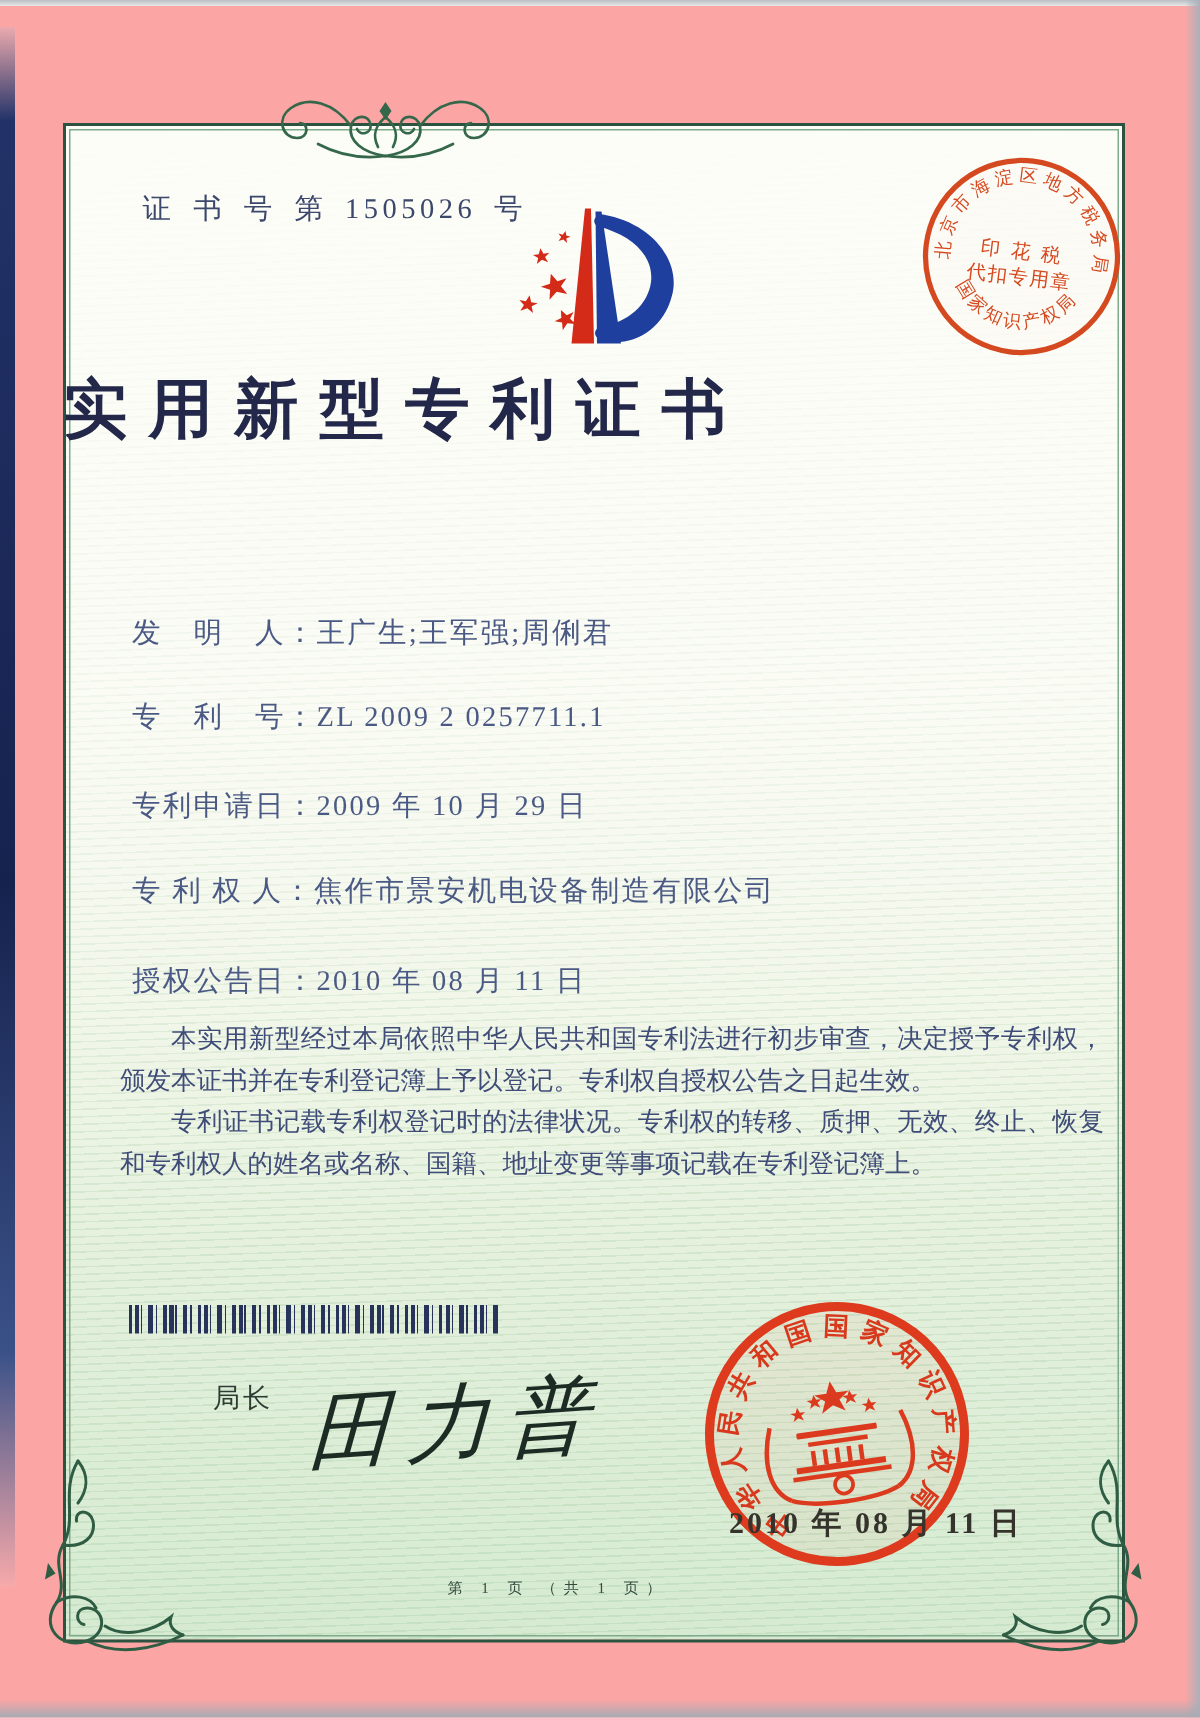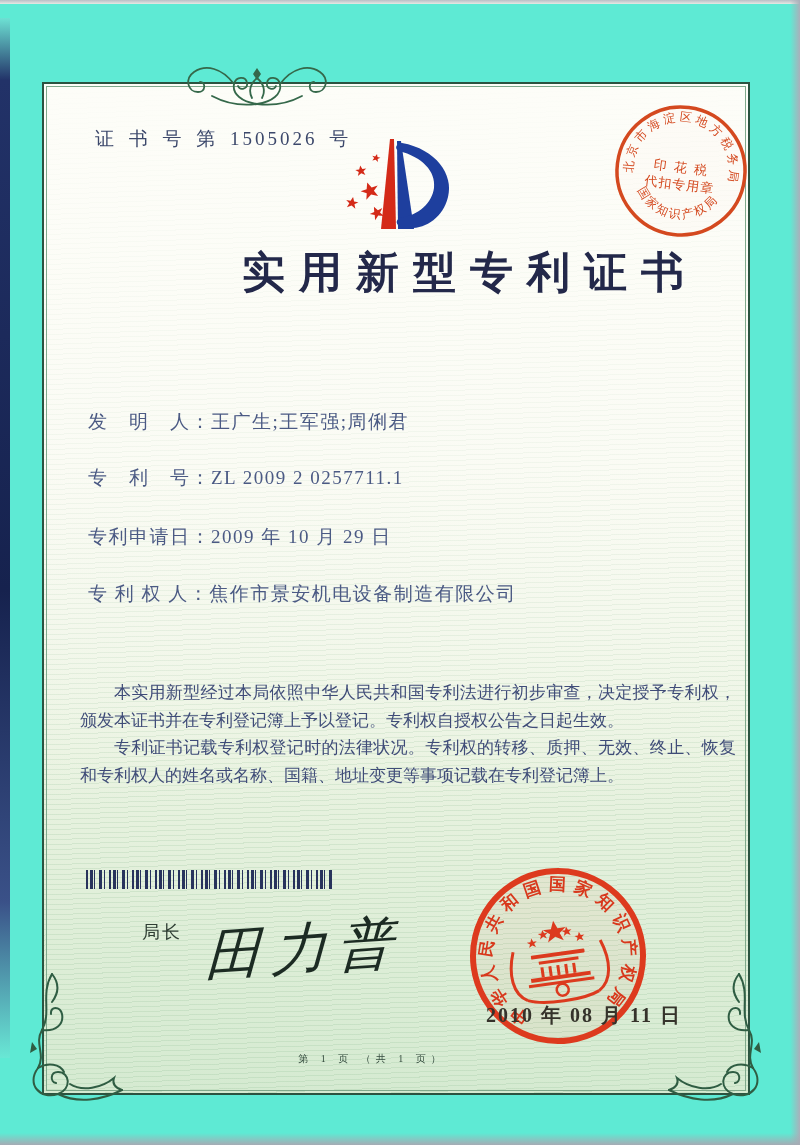--- a/index.html
+++ b/index.html
@@ -1,37 +1,37 @@
 <!DOCTYPE html>
 <html><head>
 <meta charset="utf-8">
 <style>
   html,body{margin:0;padding:0;}
   body{width:800px;height:1145px;background:#e8e9e3;font-family:"Liberation Serif","DejaVu Serif",serif;overflow:hidden;}
-  .photo{position:relative;width:800px;height:1145px;background:#5eead4;}
+  .photo{position:relative;width:800px;height:1145px;background:#fca5a5;}
   
   .edge-top{position:absolute;left:0;top:0;width:800px;height:4px;background:linear-gradient(180deg,#b9bec6,#e7e8e4);}
   .edge-left{position:absolute;left:0;top:18px;width:10px;height:1040px;
     background:linear-gradient(180deg,rgba(170,190,210,.2),#223268 6%,#16224e 55%,#3a5188 85%,rgba(200,210,220,.1));}
   .edge-right{position:absolute;right:0;top:0;width:10px;height:1145px;background:linear-gradient(270deg,#aab0ba,rgba(250,250,248,0));}
   .edge-bottom{position:absolute;left:0;bottom:0;width:800px;height:12px;background:linear-gradient(0deg,#a6abb4,rgba(250,250,248,0));}
   
   .frame{position:absolute;left:42px;top:82px;width:704px;height:1009px;border:2px solid #2b5340;
     background:linear-gradient(180deg,#fcfcf6 0%,#f7f9ef 38%,#eaf3e1 66%,#dcedd6 88%,#d5ead1 100%);}
   .frame::before{content:"";position:absolute;inset:0;
     background:repeating-linear-gradient(178deg,rgba(110,170,120,.16) 0 1px,rgba(255,255,255,0) 1px 5px);}
   .frame::after{content:"";position:absolute;inset:0;
     background:linear-gradient(180deg,rgba(253,253,248,.95) 0%,rgba(253,253,248,.55) 38%,rgba(253,253,248,0) 72%);}
   .frame-inner{position:absolute;inset:2px;border:1px solid #7fa98b;pointer-events:none;z-index:2;}
   .orn{position:absolute;z-index:3;}
   
   .certno{position:absolute;left:95px;top:126px;z-index:5;font-size:19px;color:#3c486b;letter-spacing:3px;word-spacing:4px;}
   .logo{position:absolute;left:330px;top:131px;z-index:5;}
   .taxstamp{position:absolute;left:606px;top:96px;z-index:6;transform:rotate(7deg);}
-  .title{position:absolute;left:42px;top:244px;width:656px;z-index:5;text-align:right;
+  .title{position:absolute;left:42px;top:244px;width:656px;z-index:5;text-align:left;
     font-size:43px;font-weight:bold;color:#23284a;letter-spacing:14px;}
   .field{position:absolute;left:88px;z-index:5;font-size:19px;color:#4b5a84;letter-spacing:1.5px;white-space:pre;}
   .f0{top:352px}.f1{top:409px}.f2{top:465px}.f3{top:524px}.f4{top:581px}.f5{top:641px}
   .bodytext{position:absolute;left:80px;top:679px;width:656px;z-index:5;font-size:17px;line-height:27.5px;
     color:#3f4c78;text-align:justify;}
   .bodytext p{margin:0;text-indent:2em;}
   .barcode{position:absolute;left:86px;top:870px;width:246px;height:19px;z-index:5;
     background:repeating-linear-gradient(90deg,#28335c 0 2px,rgba(0,0,0,0) 2px 4px,#28335c 4px 7px,rgba(0,0,0,0) 7px 8px,#28335c 8px 9px,rgba(0,0,0,0) 9px 13px,#28335c 13px 16px,rgba(0,0,0,0) 16px 18px,#28335c 18px 19px,rgba(0,0,0,0) 19px 23px);}
   .role{position:absolute;left:142px;top:920px;z-index:5;font-size:18px;color:#2e3d33;letter-spacing:2px;}
   .sig{position:absolute;left:205px;top:912px;z-index:5;font-size:56px;color:#1c2b23;
@@ -132,20 +132,21 @@
       <textPath href="#taxBot" startOffset="50%" text-anchor="middle">国家知识产权局</textPath>
     </text>
   </svg>
 
   <div class="title">实用新型专利证书</div>
 
   <div class="field f1"><span>发　明　人：</span><span>王广生;王军强;周俐君</span></div>
   <div class="field f2"><span>专　利　号：</span><span>ZL 2009 2 0257711.1</span></div>
   <div class="field f3"><span>专利申请日：</span><span>2009 年 10 月 29 日</span></div>
   <div class="field f4"><span>专 利 权 人：</span><span>焦作市景安机电设备制造有限公司</span></div>
+  <div class="field f5"><span>授权公告日：</span><span>2010 年 08 月 11 日</span></div>
 
   <div class="bodytext">
     <p>本实用新型经过本局依照中华人民共和国专利法进行初步审查，决定授予专利权，颁发本证书并在专利登记簿上予以登记。专利权自授权公告之日起生效。</p>
     <p>专利证书记载专利权登记时的法律状况。专利权的转移、质押、无效、终止、恢复和专利权人的姓名或名称、国籍、地址变更等事项记载在专利登记簿上。</p>
   </div>
 
   <div class="barcode"></div>
 
   <div class="role">局长</div>
   <div class="sig">田力普</div>

